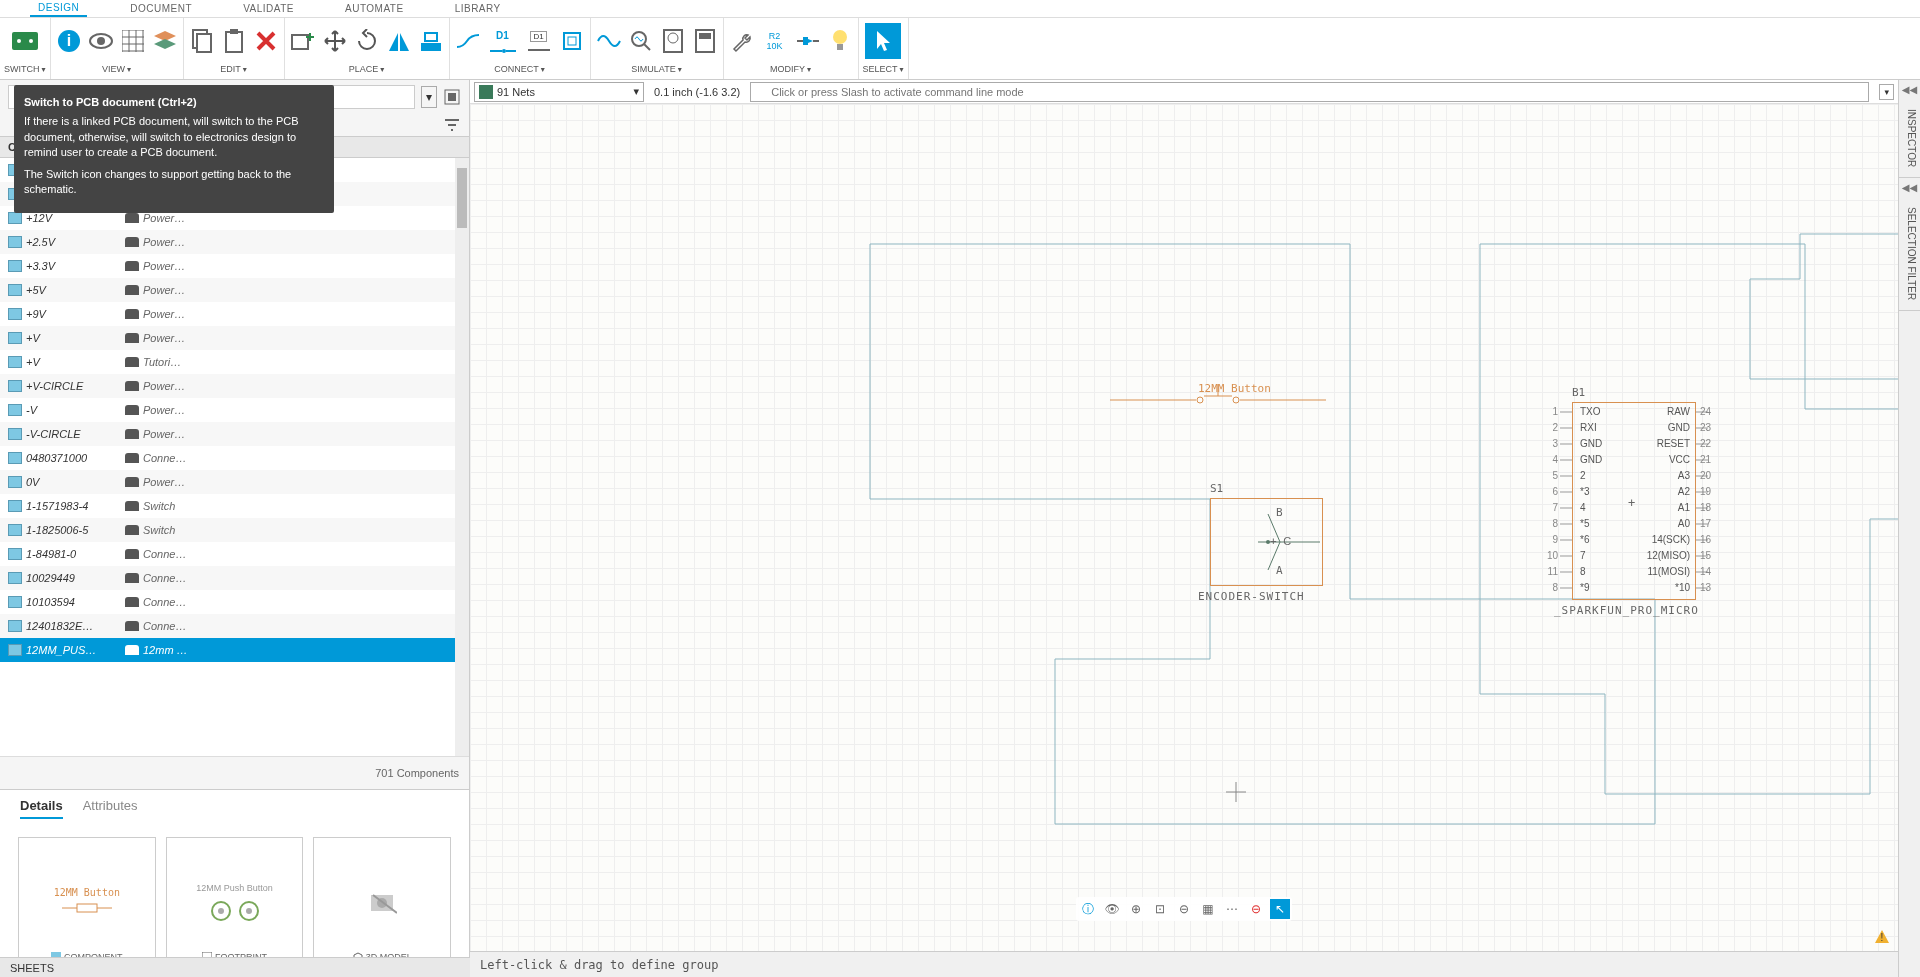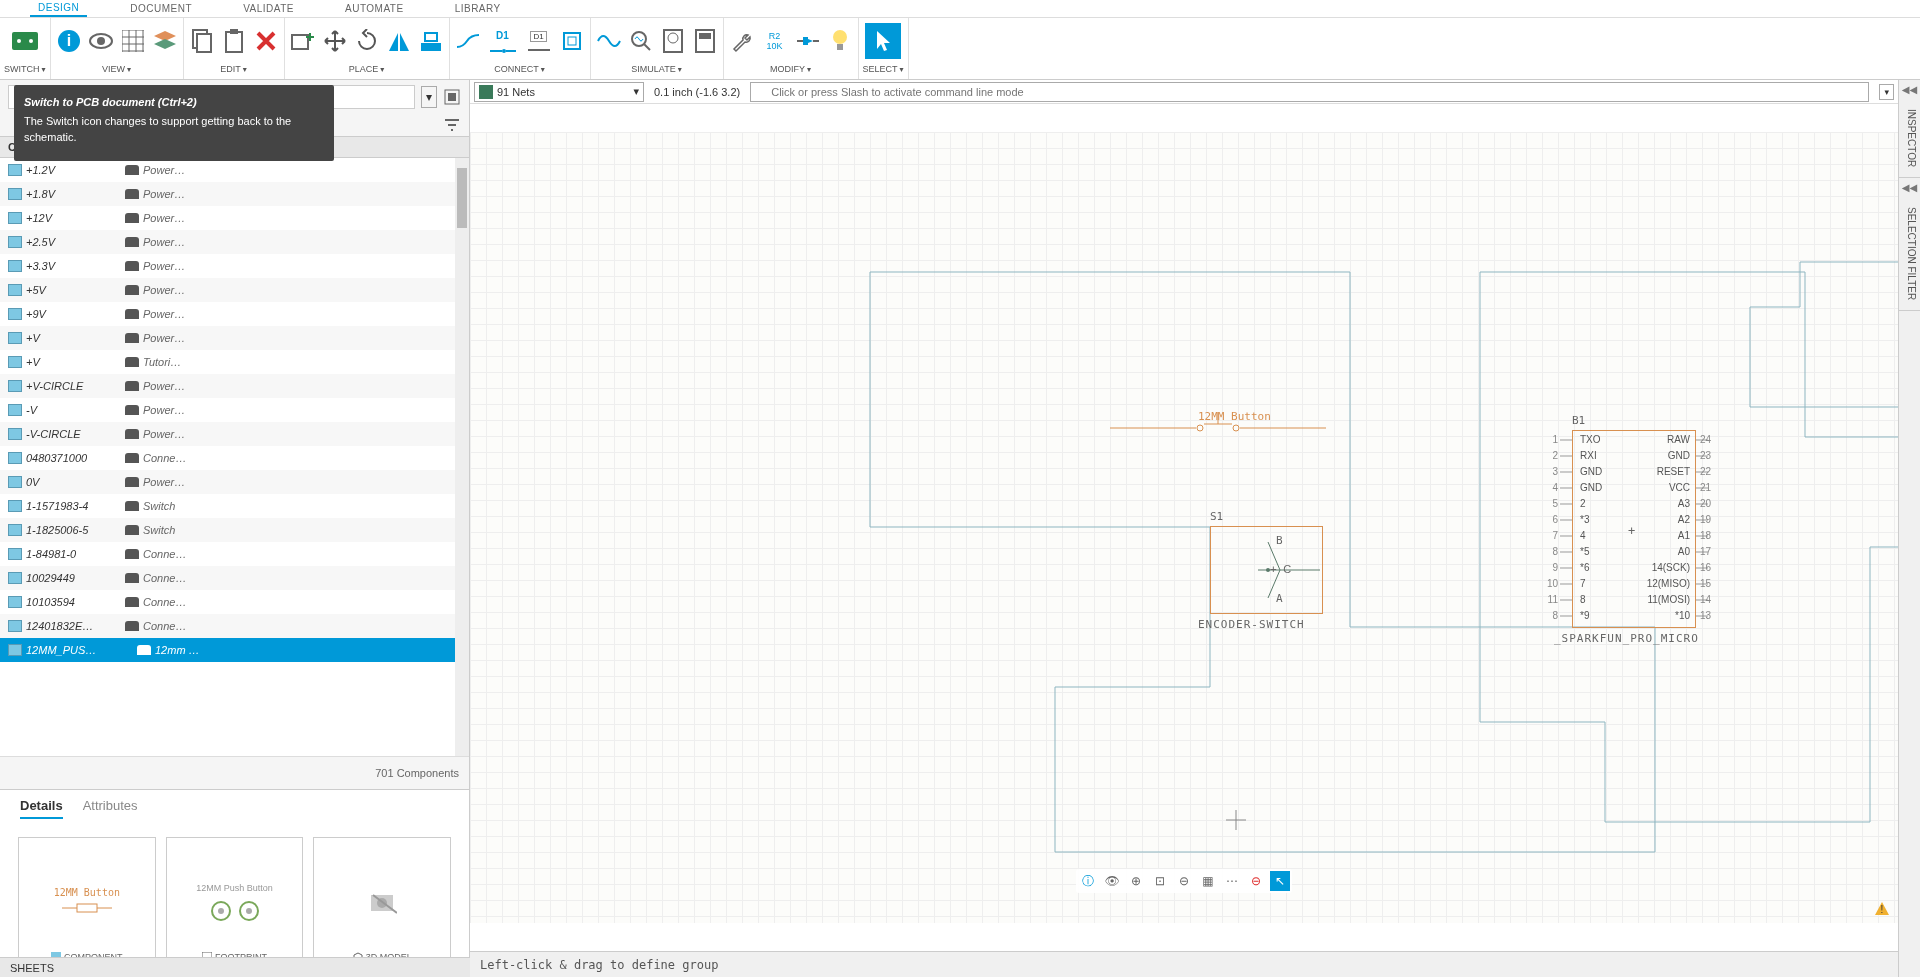--- a/index.html
+++ b/index.html
@@ -14,21 +14,21 @@
 .ribbon { display: flex; height: 62px; background: #fff; border-bottom: 1px solid #ccc; }
 .ribbon-group { display: flex; flex-direction: column; align-items: center; border-right: 1px solid #e0e0e0; padding: 2px 4px; }
 .ribbon-icons { display: flex; align-items: center; gap: 4px; height: 42px; }
 .ribbon-icon { width: 28px; height: 28px; display: flex; align-items: center; justify-content: center; cursor: pointer; }
 .ribbon-icon-lg { width: 36px; height: 36px; }
 .ribbon-label { font-size: 9px; color: #555; margin-top: 2px; }
 .dropdown-caret::after { content: "▾"; font-size: 8px; margin-left: 2px; color: #555; }
 
 
 .tooltip { position: absolute; top: 85px; left: 14px; width: 320px; background: #444; color: #fff; padding: 10px; font-size: 11px; line-height: 1.4; border-radius: 2px; z-index: 100; }
-.tooltip-title { font-weight: bold; margin-bottom: 4px; font-style: italic; }
+.tooltip-title { font-weight: bold; margin-bottom: 4px; }
 .tooltip-p { margin-bottom: 6px; }
 
 
 .main { display: flex; height: 897px; }
 
 
 .left-panel { width: 470px; display: flex; flex-direction: column; border-right: 1px solid #ccc; background: #f5f5f5; }
 .search-row { display: flex; padding: 5px 8px; gap: 6px; align-items: center; }
 .search-input { flex: 1; height: 24px; border: 1px solid #ccc; background: #fff; padding: 0 6px; font-size: 11px; }
 .filter-row { display: flex; padding: 4px 8px; align-items: center; gap: 6px; }
@@ -37,38 +37,38 @@
 .col-comp { width: 125px; padding-left: 8px; }
 .col-lib { width: 105px; padding-left: 4px; }
 .col-var { flex: 1; padding-left: 4px; }
 
 .comp-list { flex: 1; overflow-y: auto; background: #fff; position: relative; font-style: italic; }
 .comp-row { display: flex; height: 24px; align-items: center; font-size: 11px; }
 .comp-row:nth-child(even) { background: #f7f7f7; }
 .comp-row.selected { background: #0099d8; color: #fff; }
 .comp-cell1 { width: 125px; display: flex; align-items: center; gap: 4px; padding-left: 8px; }
 .comp-cell2 { width: 105px; display: flex; align-items: center; gap: 4px; color: #666; }
-.comp-row.selected .comp-cell2 { color: #fff; margin-left: 12px; }
+.comp-row.selected .comp-cell2 { color: #fff; }
 .ic-comp { width: 14px; height: 12px; background: #7ec8e3; border: 1px solid #5a9bb5; }
 .ic-lib { width: 14px; height: 10px; background: #555; border-radius: 3px 3px 0 0; }
 .ic-lib-sel { background: #fff; }
 
 .comp-footer { text-align: right; padding: 10px 10px; font-size: 11px; color: #666; border-top: 1px solid #ddd; }
 
 
 .details-tabs { display: flex; gap: 20px; padding: 8px 20px; border-top: 1px solid #ccc; background: #fff; }
 .details-tab { font-size: 13px; color: #888; cursor: pointer; padding-bottom: 4px; }
 .details-tab.active { color: #333; font-weight: 600; border-bottom: 2px solid #0099d8; }
 
 .preview-row { display: flex; gap: 10px; padding: 10px 18px; background: #fff; }
 .preview-box { width: 140px; height: 130px; border: 1px solid #ccc; display: flex; flex-direction: column; align-items: center; justify-content: center; position: relative; }
 .preview-label { position: absolute; bottom: 4px; font-size: 9px; color: #666; display: flex; align-items: center; gap: 3px; }
 
 
-.canvas-area { flex: 1; display: flex; flex-direction: column; background: #fff; position: relative; gap: 28px; }
+.canvas-area { flex: 1; display: flex; flex-direction: column; background: #fff; position: relative; }
 .canvas-top-bar { display: flex; height: 24px; align-items: center; gap: 10px; padding: 0 4px; border-bottom: 1px solid #ddd; }
 .nets-select { width: 170px; height: 20px; border: 1px solid #aaa; display: flex; align-items: center; gap: 4px; padding: 0 4px; font-size: 11px; background: #fff; }
 .nets-swatch { width: 14px; height: 14px; background: #3a7a5a; }
 .coord { font-size: 11px; color: #333; }
 .cmd-input { flex: 1; height: 20px; border: 1px solid #aaa; padding: 0 20px; font-size: 11px; color: #999; background: #fff; }
 
 .canvas { flex: 1; position: relative; overflow: hidden; 
   background-color: #fcfcfa;
   background-image: linear-gradient(#eee 1px, transparent 1px), linear-gradient(90deg, #eee 1px, transparent 1px);
   background-size: 16px 16px;
@@ -311,20 +311,21 @@
             <path d="M4 2l0 18 4-5 3 7 3-1-3-7 6 0z" fill="#fff"></path>
           </svg>
       </div>
     </div>
     <div class="ribbon-label dropdown-caret">SELECT</div>
   </div>
 </div>
 
 <div class="tooltip">
   <div class="tooltip-title">Switch to PCB document (Ctrl+2)</div>
+  <div class="tooltip-p">If there is a linked PCB document, will switch to the PCB document, otherwise, will switch to electronics design to remind user to create a PCB document.</div>
   <div class="tooltip-p">The Switch icon changes to support getting back to the schematic.</div>
 </div>
 
 <div class="main">
 
   <div class="left-panel">
     <div class="search-row">
       <input class="search-input" style="">
       <span style="border:1px solid #aaa;padding:3px 4px">▾</span>
       <span>

